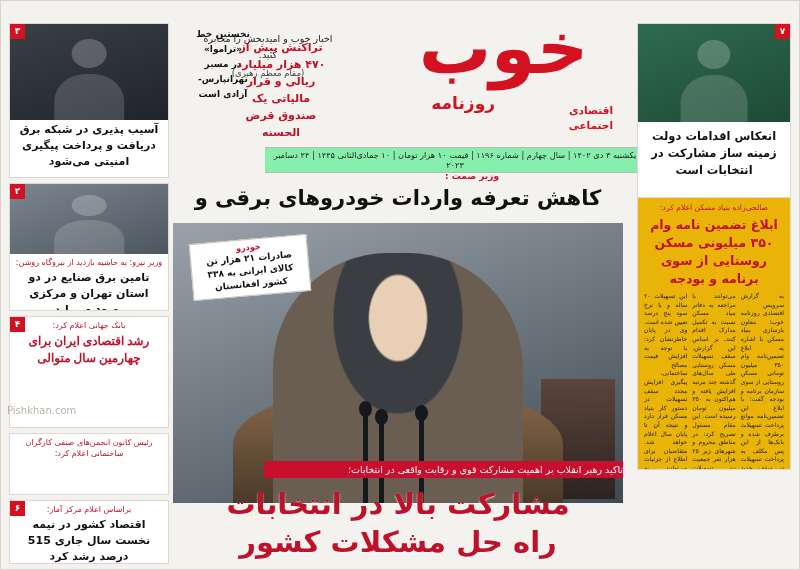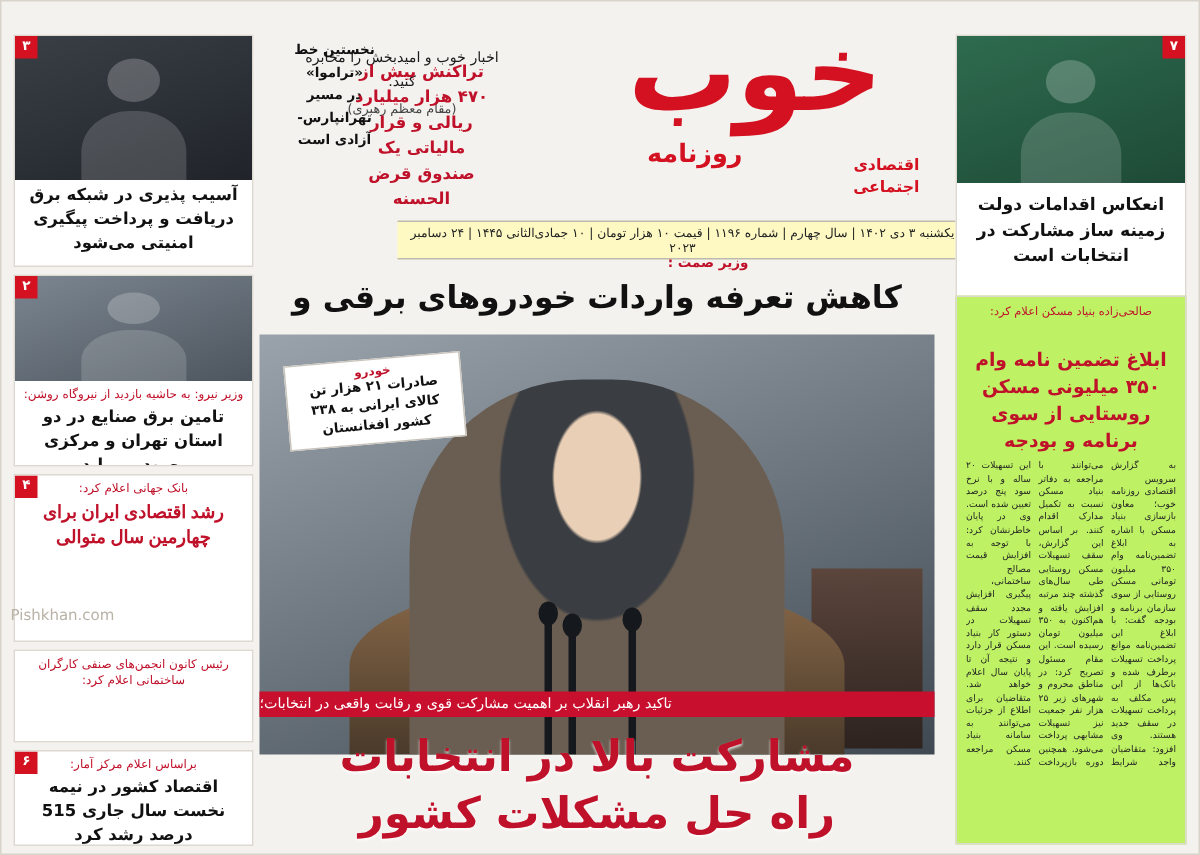--- a/index.html
+++ b/index.html
@@ -94,21 +94,21 @@
   .dateline {
     position: absolute;
     top: 142px; right: 150px;
     width: 380px;
     text-align: center;
     font-size: 8.2px;
     color: #222;
     border-top: 1px solid #bdb9b2;
     border-bottom: 1px solid #bdb9b2;
     padding: 2px 0 2px;
-    background: #fef9c3;
+    background: #86efac;
   }
 
   
   .card {
     position: absolute;
     background: #fff;
     border: 1px solid #ddd8d0;
     box-sizing: border-box;
     overflow: hidden;
   }
@@ -190,33 +190,33 @@
   .red-title {
     font-size: 12px; font-weight: bold; color: #c0112a; text-align: center;
     line-height: 17px; padding: 2px 5px 3px; font-family: Liberation Serif, serif;
   }
 
   
   #right-article {
     position: absolute;
     top: 196px; right: 8px;
     width: 154px;
-    height: 366px;
-    background: #bef264;
+    height: 273px;
+    background: #eab308;
     border: 1px solid #ddd8d0;
     box-sizing: border-box;
     padding: 4px 6px;
     overflow: hidden;
   }
   #right-article .ra-kicker {
     font-size: 7.6px; color: #c0112a; text-align: center; line-height: 11px;
   }
   #right-article .ra-title {
     font-size: 12.5px; font-weight: bold; color: #c0112a; text-align: center;
-    line-height: 18px; margin: 18px 0 4px;
+    line-height: 18px; margin: 3px 0 4px;
   }
   #right-article .ra-body {
     font-size: 6.1px; color: #222; text-align: justify; line-height: 8.6px;
     column-count: 3; column-gap: 5px;
     height: 262px; overflow: hidden;
     direction: rtl;
   }
   #right-article .ra-more {
     font-size: 6.5px; color: #c0112a; text-align: center; margin-top: 2px;
   }
@@ -284,25 +284,25 @@
     transform: rotate(-5deg);
     padding: 3px 4px 4px;
     text-align: center;
     z-index: 5;
   }
   .stamp .s-t { font-size: 8px; color: #c0112a; font-weight: bold; }
   .stamp .s-b { font-size: 9px; color: #111; line-height: 13px; font-weight: bold;}
   .center-strap {
     position: absolute;
     top: 460px; right: 176px;
-    width: 450px;
+    width: 359px;
     background: #c8102e;
     color: #fff;
     font-size: 9.5px;
-    text-align: left;
+    text-align: right;
     padding: 3px 0;
     z-index: 6;
   }
   .center-bottom {
     position: absolute;
     top: 484px; right: 176px;
     width: 450px;
     text-align: center;
     font-size: 29px;
     font-weight: bold;

